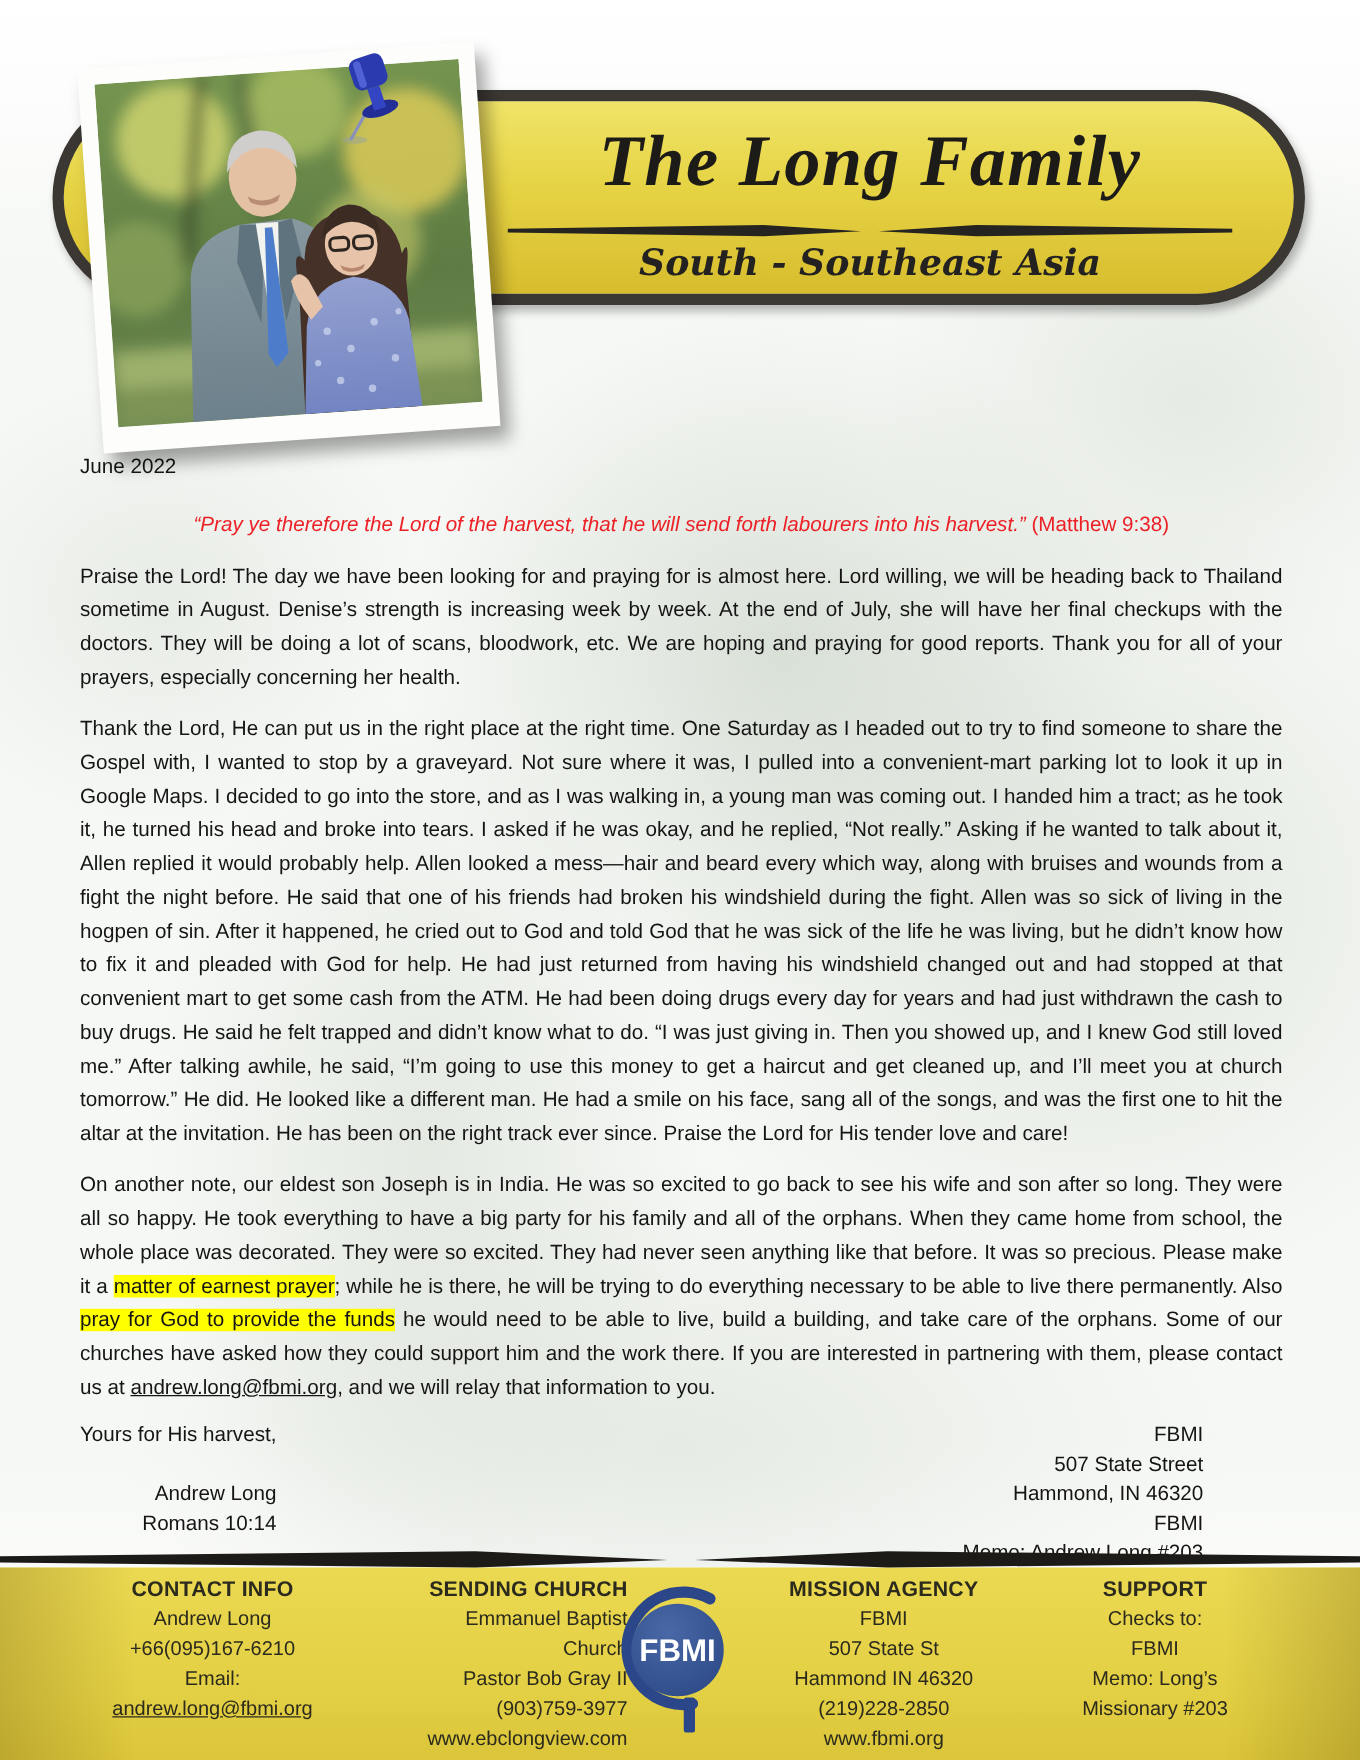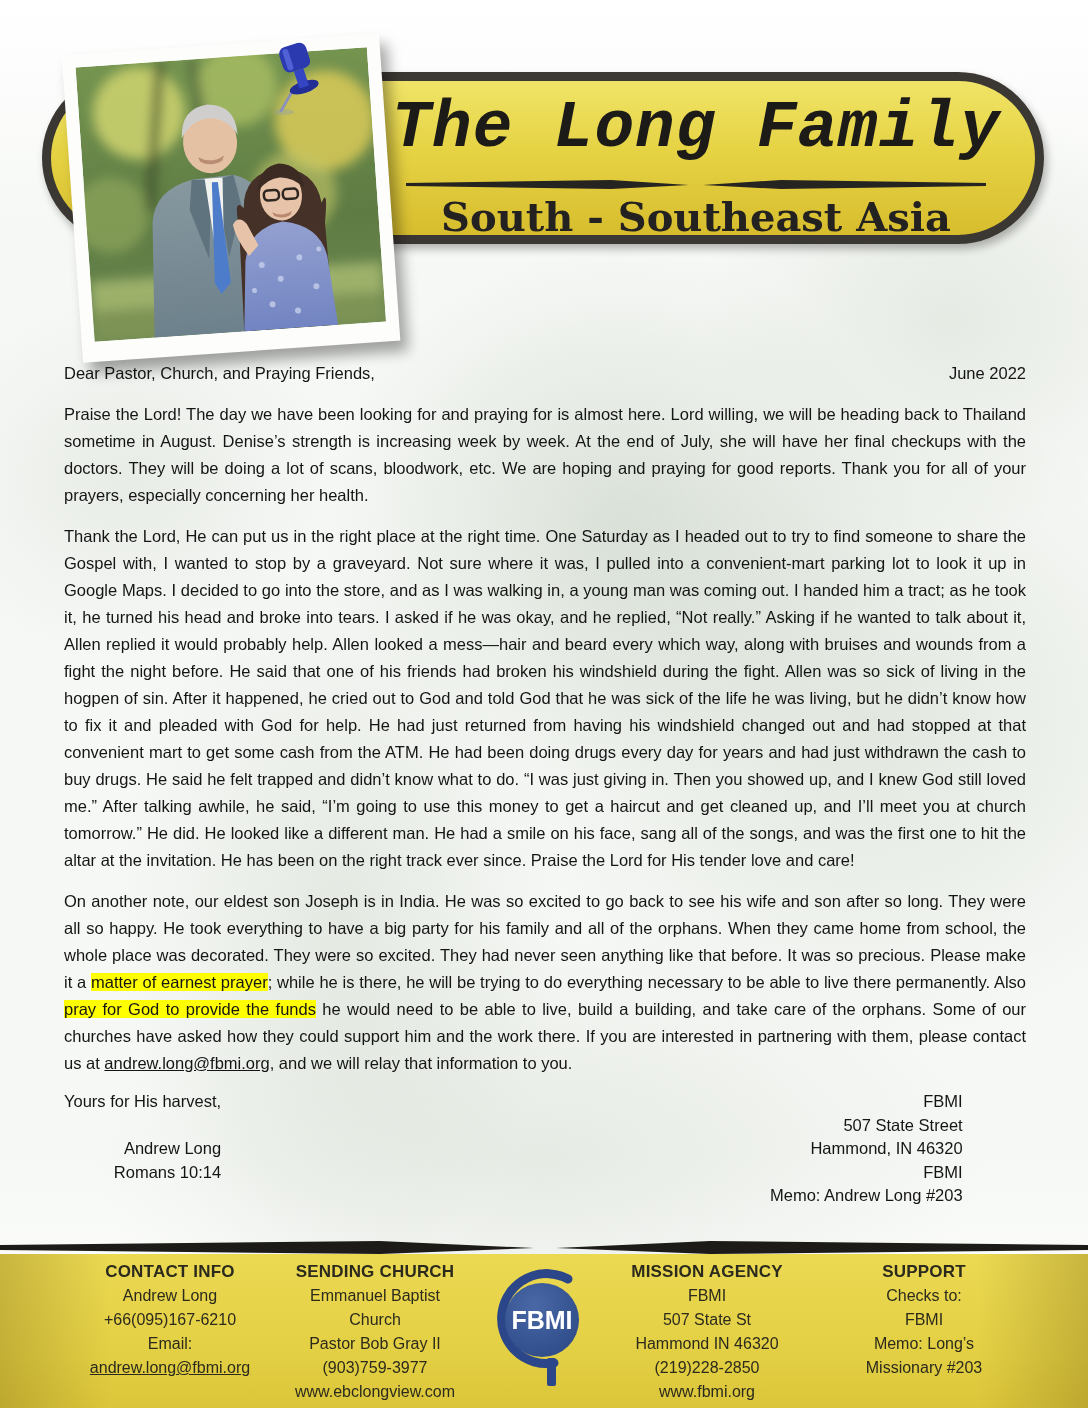--- a/index.html
+++ b/index.html
@@ -21,27 +21,27 @@
   }
   
   .banner {
     position:absolute; left:42px; top:72px; width:1002px; height:172px;
     box-sizing:border-box; border:9px solid #3b3733; border-radius:92px;
     background:linear-gradient(180deg,#f0e468 0%, #e6d344 45%, #d7bd2e 100%);
     box-shadow:3px 5px 8px rgba(0,0,0,.28);
   }
   .banner-inner { position:absolute; left:320px; right:14px; top:0; bottom:0; text-align:center; }
   .banner-title {
-    font-family:Liberation Mono, monospace; font-style:italic; font-weight:bold;
-    font-size:66px; line-height:96px; color:#1d1b18; letter-spacing:1px; white-space:nowrap;
+    font-family:Liberation Serif, serif; font-style:italic; font-weight:bold;
+    font-size:58px; line-height:96px; color:#1d1b18; letter-spacing:1px; white-space:nowrap;
   }
   .banner-divider { display:block; margin:2px auto 0 auto; }
   .banner-subtitle {
-    font-family:"DejaVu Serif", serif; font-weight:bold;
-    font-size:40px; color:#242220; margin-top:2px; white-space:nowrap;
+    font-family:"DejaVu Serif", serif; font-style:italic; font-weight:bold;
+    font-size:29px; color:#242220; margin-top:2px; white-space:nowrap;
   }
   
   .photo {
     position:absolute; left:72px; top:44px; width:318px; height:308px;
     background:#fdfdfb; transform:rotate(-4deg); transform-origin:center;
     box-shadow:7px 11px 14px rgba(0,0,0,.35); z-index:3;
   }
   .photo svg { position:absolute; left:13px; top:13px; }
   .pin { position:absolute; left:268px; top:38px; z-index:4; }
   
@@ -68,21 +68,21 @@
     background:linear-gradient(180deg,#ebd952 0%, #e3cf43 55%, #d6bf34 100%);
     color:#2b2a1d; z-index:1;text-decoration:underline;
   }
   .footer::before {
     content:""; position:absolute; inset:0; pointer-events:none;
     background:linear-gradient(90deg, rgba(120,100,20,.30) 0%, rgba(120,100,20,0) 10%, rgba(120,100,20,0) 90%, rgba(120,100,20,.30) 100%);
   }
   .f-col { position:absolute; top:6px; text-align:center; font-size:16px; line-height:24px; }
   .f-title { font-weight:bold; font-size:17px; letter-spacing:.2px; }
   .f-col1 { left:30px;  width:280px; }
-  .f-col2 { left:276px; width:198px; }
+  .f-col2 { left:304px; width:198px;text-align:right; }
   .f-col3 { left:598px; width:218px; }
   .f-col4 { left:818px; width:212px; }
   .f-line { white-space:nowrap; }
   .fbmi-logo { position:absolute; left:492px; top:12px; }
 </style>
 </head>
 <body>
 
 <div class="page">
   <div class="watermark"></div>
@@ -171,24 +171,26 @@
     <g transform="rotate(-18 30 30)">
       <ellipse cx="30" cy="50" rx="15" ry="6" fill="#222e96"></ellipse>
       <rect x="25" y="32" width="10" height="18" fill="#3445c4"></rect>
       <rect x="16" y="6" width="28" height="26" rx="7" fill="#2b3aae"></rect>
       <rect x="20" y="8" width="6" height="22" rx="3" fill="#5a6ce0" opacity=".8"></rect>
     </g>
   </svg>
 
   <div class="letter">
     <div class="salutation-row">
-      <span>Dear Pastor, Church, and Praying Friends,</span>
       <span>June 2022</span>
     </div>
 
+    <div class="verse">
+      <span class="q">“Pray ye therefore the Lord of the harvest, that he will send forth labourers into his harvest.”</span><span> (Matthew 9:38)</span>
+    </div>
 
     <p class="para">Praise the Lord! The day we have been looking for and praying for is almost here. Lord willing, we will be heading back to Thailand sometime in August. Denise’s strength is increasing week by week. At the end of July, she will have her final checkups with the doctors. They will be doing a lot of scans, bloodwork, etc. We are hoping and praying for good reports. Thank you for all of your prayers, especially concerning her health.</p>
     <p class="para">Thank the Lord, He can put us in the right place at the right time. One Saturday as I headed out to try to find someone to share the Gospel with, I wanted to stop by a graveyard. Not sure where it was, I pulled into a convenient-mart parking lot to look it up in Google Maps. I decided to go into the store, and as I was walking in, a young man was coming out. I handed him a tract; as he took it, he turned his head and broke into tears. I asked if he was okay, and he replied, “Not really.” Asking if he wanted to talk about it, Allen replied it would probably help. Allen looked a mess—hair and beard every which way, along with bruises and wounds from a fight the night before. He said that one of his friends had broken his windshield during the fight. Allen was so sick of living in the hogpen of sin. After it happened, he cried out to God and told God that he was sick of the life he was living, but he didn’t know how to fix it and pleaded with God for help. He had just returned from having his windshield changed out and had stopped at that convenient mart to get some cash from the ATM. He had been doing drugs every day for years and had just withdrawn the cash to buy drugs. He said he felt trapped and didn’t know what to do. “I was just giving in. Then you showed up, and I knew God still loved me.” After talking awhile, he said, “I’m going to use this money to get a haircut and get cleaned up, and I’ll meet you at church tomorrow.” He did. He looked like a different man. He had a smile on his face, sang all of the songs, and was the first one to hit the altar at the invitation. He has been on the right track ever since. Praise the Lord for His tender love and care!</p>
 
     <p class="para"><span>On another note, our eldest son Joseph is in India. He was so excited to go back to see his wife and son after so long. They were all so happy. He took everything to have a big party for his family and all of the orphans. When they came home from school, the whole place was decorated. They were so excited. They had never seen anything like that before. It was so precious. Please make it a </span><span class="hl">matter of earnest prayer</span><span>; while he is there, he will be trying to do everything necessary to be able to live there permanently. Also </span><span class="hl">pray for God to provide the funds</span><span> he would need to be able to live, build a building, and take care of the orphans. Some of our churches have asked how they could support him and the work there. If you are interested in partnering with them, please contact us at </span><span class="email-link">andrew.long@fbmi.org</span><span>, and we will relay that information to you.</span></p>
 
 
     <div class="signoff">
       <div class="so-col so-left">
         <div class="so-line">Yours for His harvest,</div>

